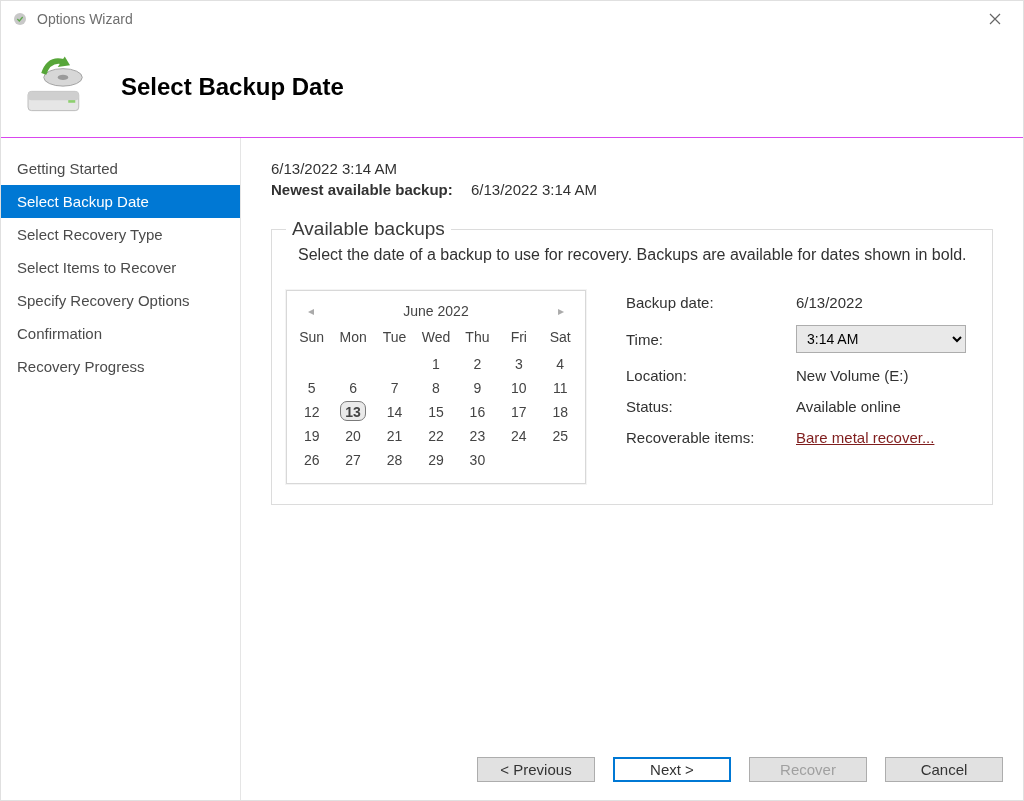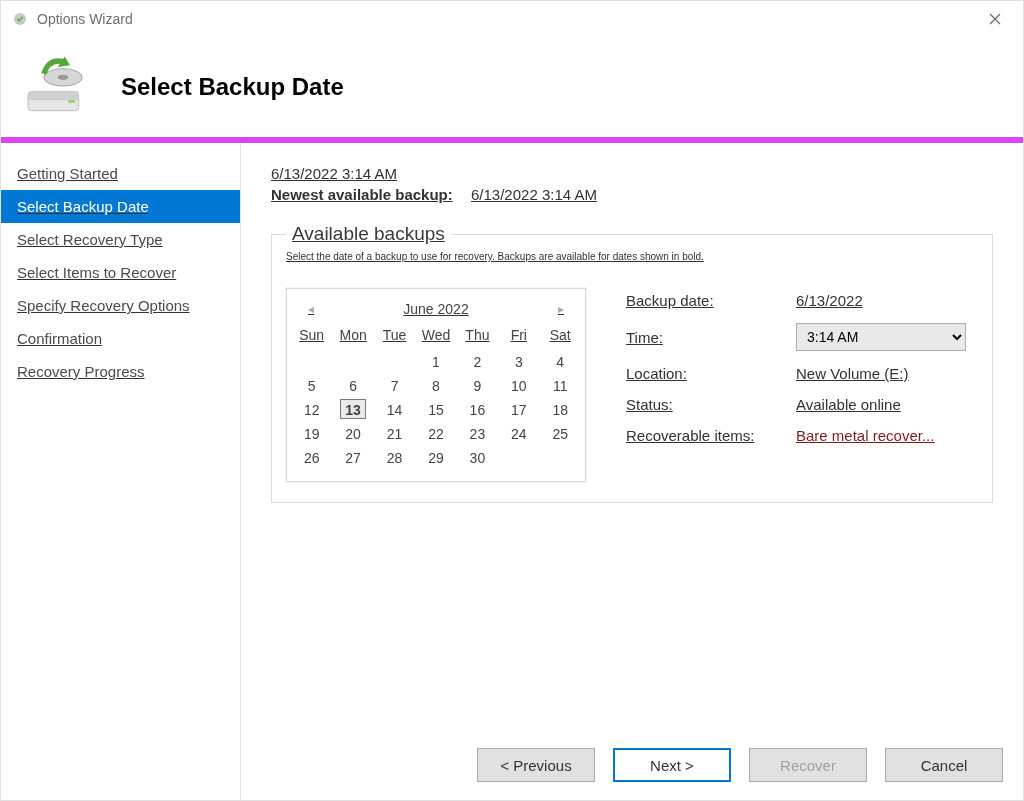--- a/index.html
+++ b/index.html
@@ -36,75 +36,75 @@
     display: flex;
     align-items: center;
     padding-left: 20px;
     gap: 30px;
     border-bottom: 1px solid #fff;
   }
   .header-icon { width: 70px; height: 70px; display:flex; align-items:center; justify-content:center; }
   .header h1 { font-size: 24px; font-weight: 700; color:#000; margin:0; }
 
   
-  .body { flex:1; display:flex; border-top: 6px solid #d946ef; text-decoration: underline; }
+  .body { flex:1; display:flex; border-top: 1px solid #d946ef; }
 
   
   .sidebar { width: 240px; border-right: 1px solid #e5e5e5; padding-top: 14px; }
   .step { padding: 8px 16px; color:#4b4b4b; font-size: 15px; cursor: default; }
   .step.selected { background: #0078d4; color:#fff; }
 
   
   .content { flex:1; padding: 22px 30px 0 30px; position: relative; }
 
   .info-rows { margin-bottom: 20px; }
   .info-row { display:flex; margin-bottom: 4px; font-size:15px; }
   .info-row .label { width: 200px; font-weight: 600; }
   .info-row .value { }
 
   fieldset.available {
     border: 1px solid #dcdcdc;
     padding: 0 14px 20px 14px;
     margin: 0;
   }
   fieldset.available legend { padding: 0 6px; color:#3a3a3a; font-size:19px; }
-  .instruction { margin: 6px 0 26px 0; font-size: 10px; }
+  .instruction { margin: 6px 0 26px 12px; font-size: 16px; }
 
   .backup-area { display:flex; gap: 40px; }
 
   
   .calendar-wrap { background:#fff; border:1px solid #d8d8d8; width: 300px; padding: 8px 4px 12px 4px; box-shadow: 0 0 0 1px #f4f4f4; }
   .cal-header { display:flex; align-items:center; justify-content:space-between; padding: 4px 12px 8px 12px; color:#555; }
   .cal-header .nav { color:#aaa; font-size: 12px; width:16px; text-align:center; cursor:pointer; }
   .cal-header .month { font-size:14px; color:#444; }
   table.cal { width:100%; border-collapse: collapse; table-layout: fixed; }
   table.cal th { font-weight: 400; color:#444; font-size:14px; padding: 2px 0 6px 0; }
   table.cal td { text-align:center; padding: 2px 0; font-size:14px; color:#444; height:22px; }
   table.cal td.empty { }
   table.cal td .daycell { display:inline-block; width:26px; height:20px; line-height:20px; border:1px solid transparent; }
-  table.cal td.bold .daycell { font-weight:700; }
+  table.cal td.bold .daycell { font-weight:700;border-radius:7px; }
   table.cal td.selected .daycell { border:1px solid #7a7a7a; background:#eaeaea; font-weight:700; }
 
   
   .details { flex:1; padding-top: 4px; }
   .drow { display:flex; margin-bottom: 14px; font-size:15px; align-items:center; }
   .drow .dlabel { width: 170px; }
   .drow .dval { }
   .drow select {
     width: 170px; height: 28px; font-size:14px; background:#e9e9e9; border:1px solid #adadad; padding-left:6px;
   }
   .drow a { color:#7f1d1d; text-decoration: underline; }
 
   
   .footer {
     position:absolute; bottom: 18px; left: 0; right: 0;
     display:flex; justify-content:flex-end; gap: 18px; padding-right: 20px;
   }
   .btn {
-    min-width: 118px; height: 34px; border:1px solid #adadad; background:#e1e1e1;
+    min-width: 118px; height: 25px; border:1px solid #adadad; background:#e1e1e1;
     font-size:15px; color:#333; display:flex; align-items:center; justify-content:center;
     cursor:pointer;
   }
   .btn.default { border:2px solid #0078d4; background:#fff; }
   .btn.disabled { color:#a0a0a0; background:#e1e1e1; cursor:default; }
 </style>
 </head>
 <body>
 
 <div class="window">

